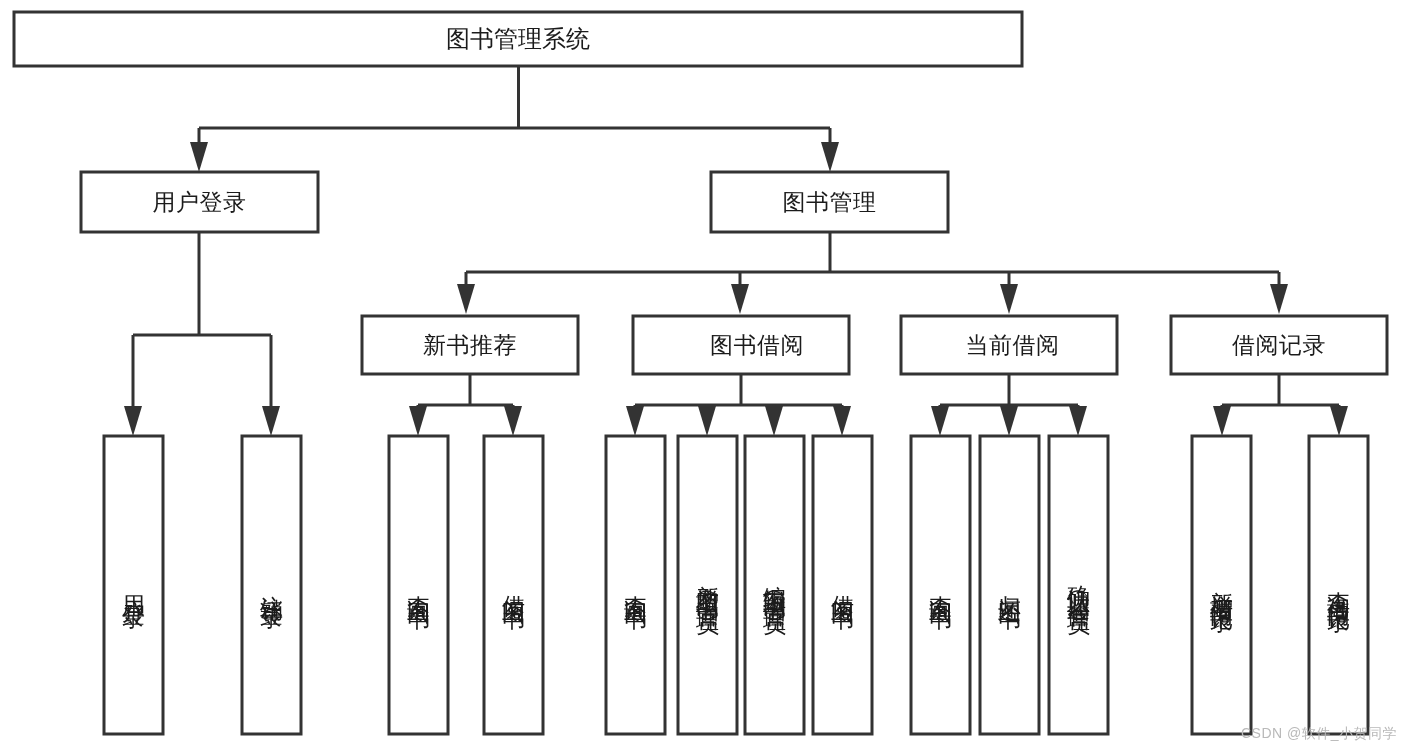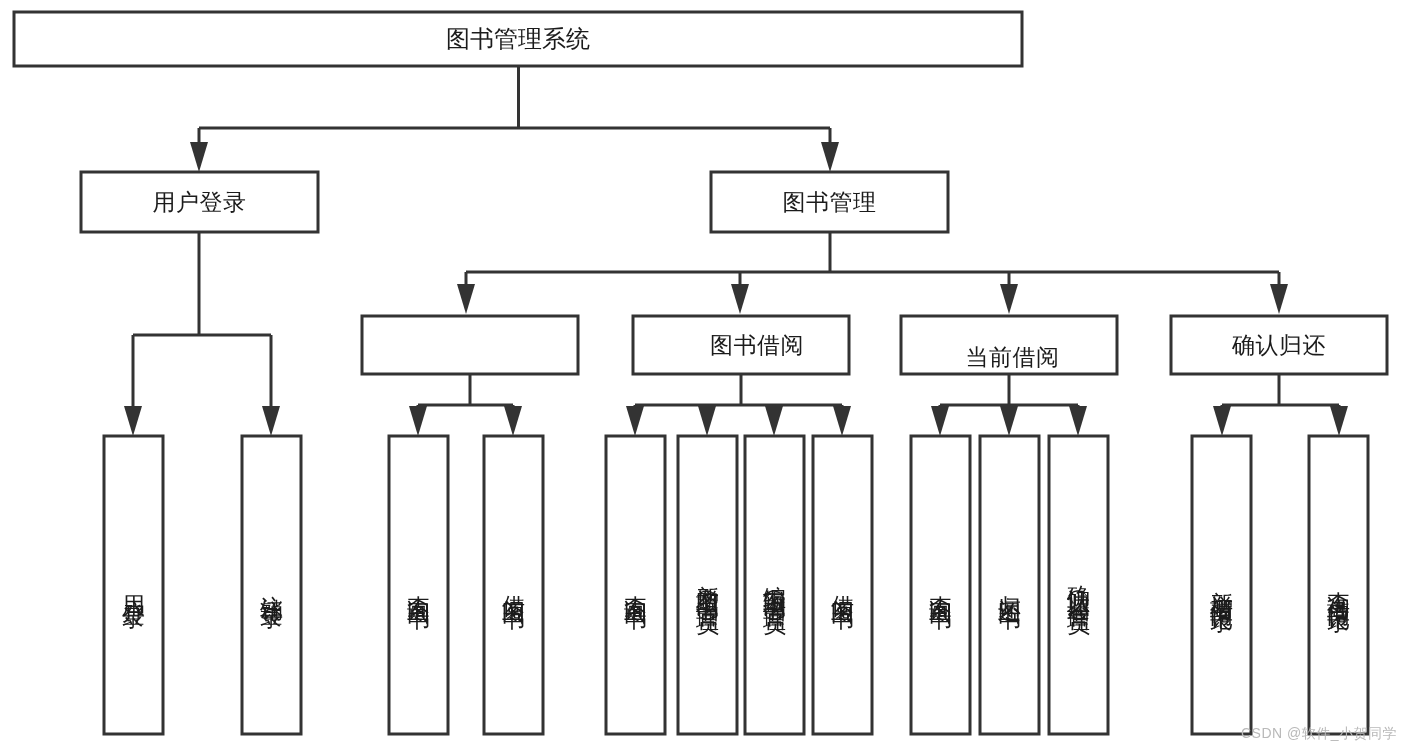--- a/index.html
+++ b/index.html
@@ -186,23 +186,24 @@
 
     <rect class="node-box" x="1192" y="436" width="59" height="298"></rect>
     <rect class="node-box" x="1309" y="436" width="59" height="298"></rect>
   </svg>
 
   <div class="node-label root" style="left:14px; top:12px; width:1008px; height:54px;">图书管理系统</div>
 
   <div class="node-label horizontal" style="left:81px; top:172px; width:237px; height:60px;">用户登录</div>
   <div class="node-label horizontal" style="left:711px; top:172px; width:237px; height:60px;">图书管理</div>
 
+  <div class="node-label horizontal" style="left:362px; top:316px; width:216px; height:58px;">新书推荐</div>
   <div class="node-label horizontal" style="left:633px; top:316px; width:216px; height:58px;margin-left:16px;">图书借阅</div>
-  <div class="node-label horizontal" style="left:901px; top:328px; width:216px; height:58px;padding-left:7px;">当前借阅</div>
-  <div class="node-label horizontal" style="left:1171px; top:316px; width:216px; height:58px;">确认归还</div>
+  <div class="node-label horizontal" style="left:901px; top:316px; width:216px; height:58px;padding-left:7px;">当前借阅</div>
+  <div class="node-label horizontal" style="left:1171px; top:316px; width:216px; height:58px;">借阅记录</div>
 
   <div class="node-label vertical" style="left:104px; top:436px; width:59px; height:298px;">用户登录</div>
   <div class="node-label vertical" style="left:242px; top:436px; width:59px; height:298px;">注销登录</div>
 
   <div class="node-label vertical" style="left:389px; top:436px; width:59px; height:298px;">查询图书</div>
   <div class="node-label vertical" style="left:484px; top:436px; width:59px; height:298px;">借阅图书</div>
 
   <div class="node-label vertical" style="left:606px; top:436px; width:59px; height:298px;">查询图书</div>
   <div class="node-label vertical" style="left:678px; top:436px; width:59px; height:298px;">新增图书（管理员）</div>
   <div class="node-label vertical" style="left:745px; top:436px; width:59px; height:298px;">编辑图书（管理员）</div>

